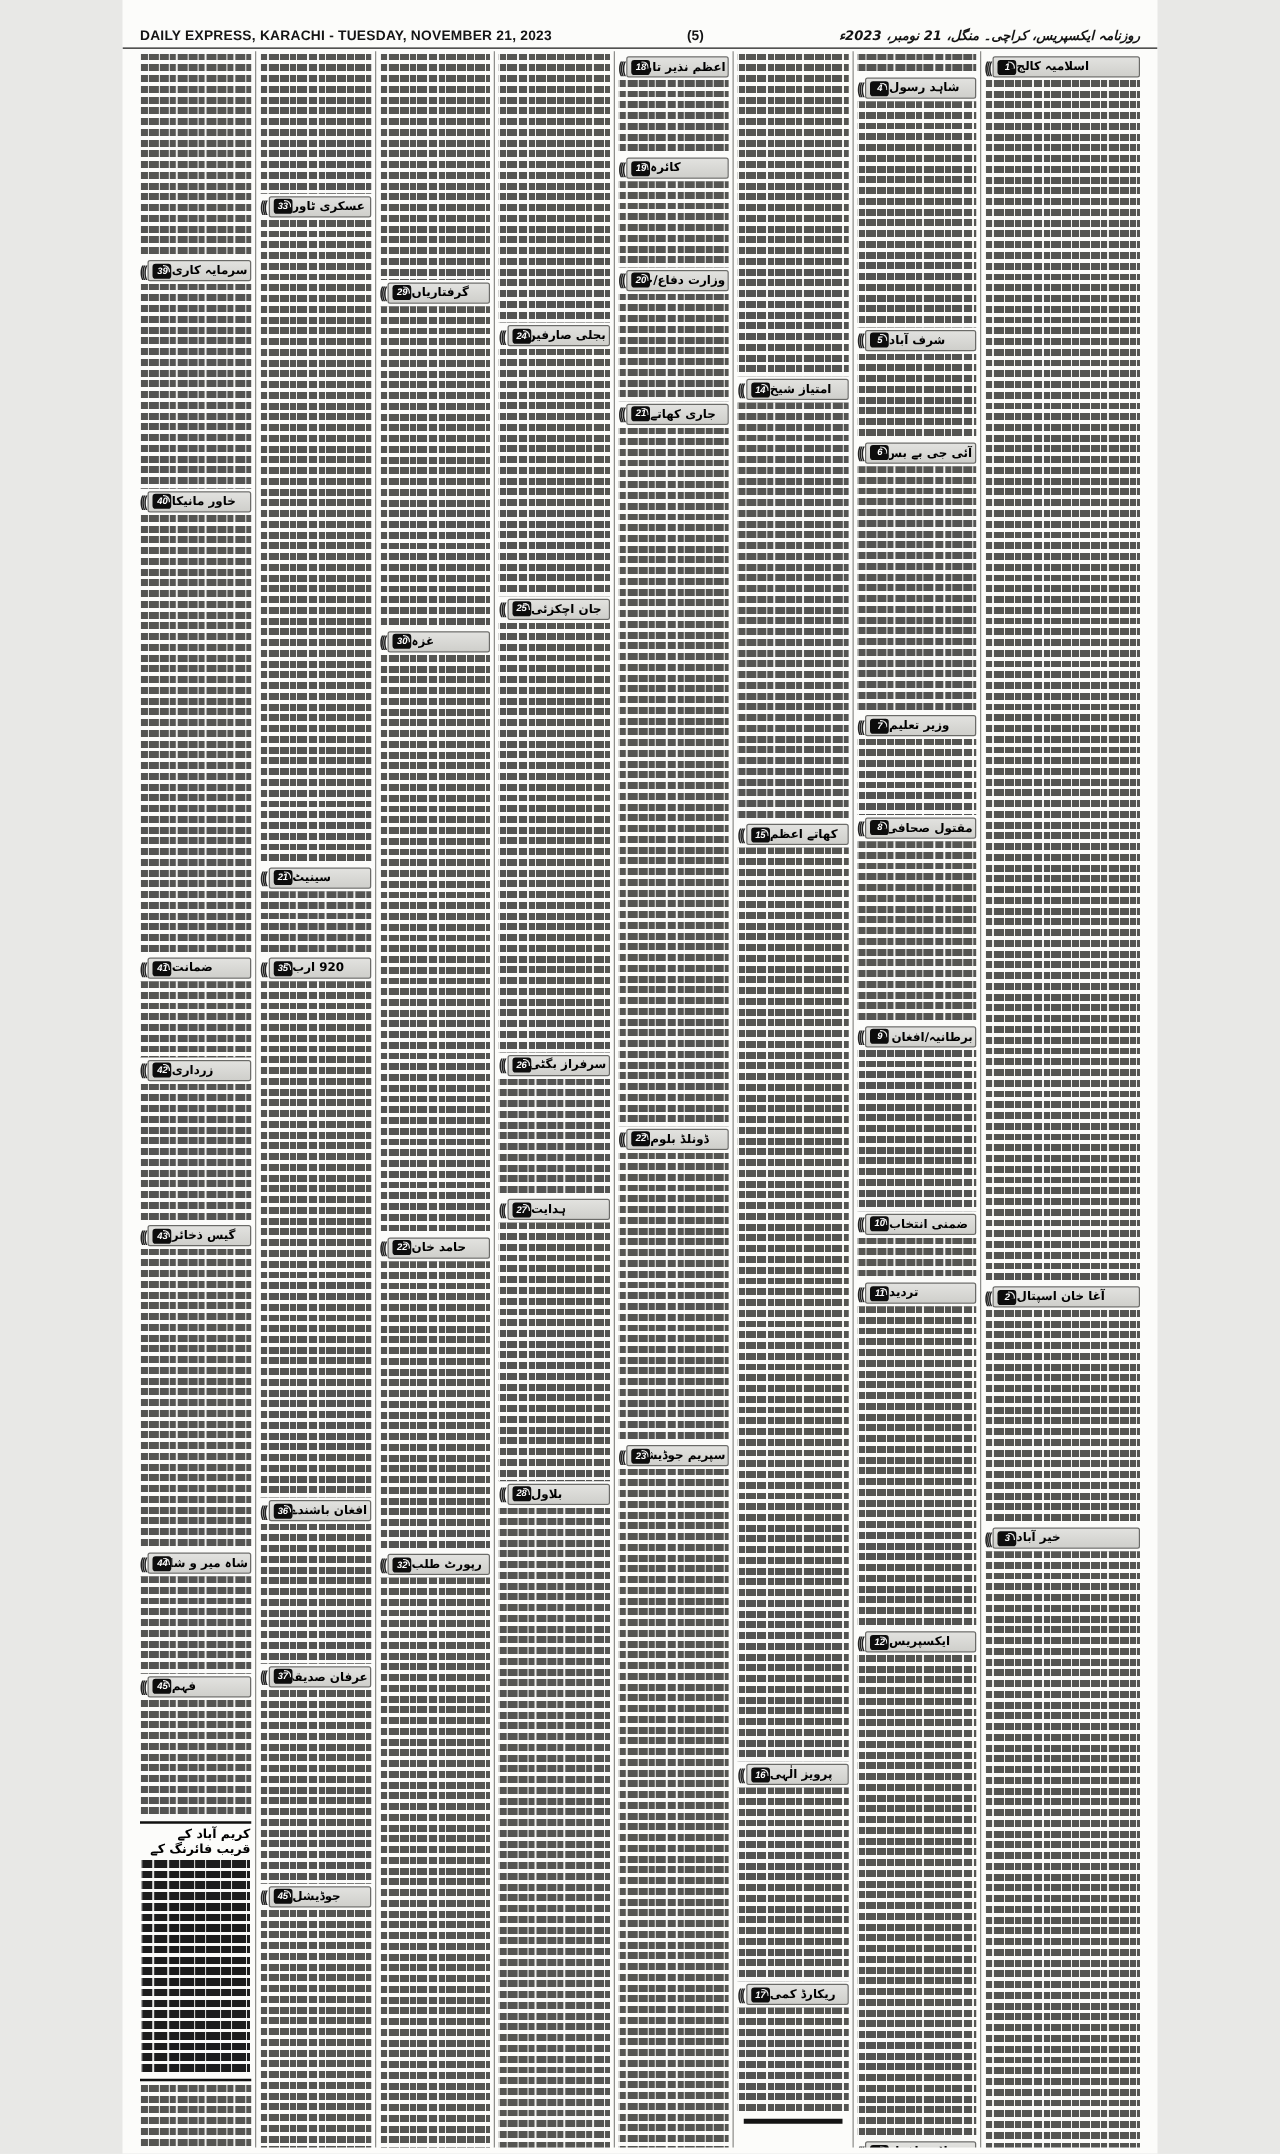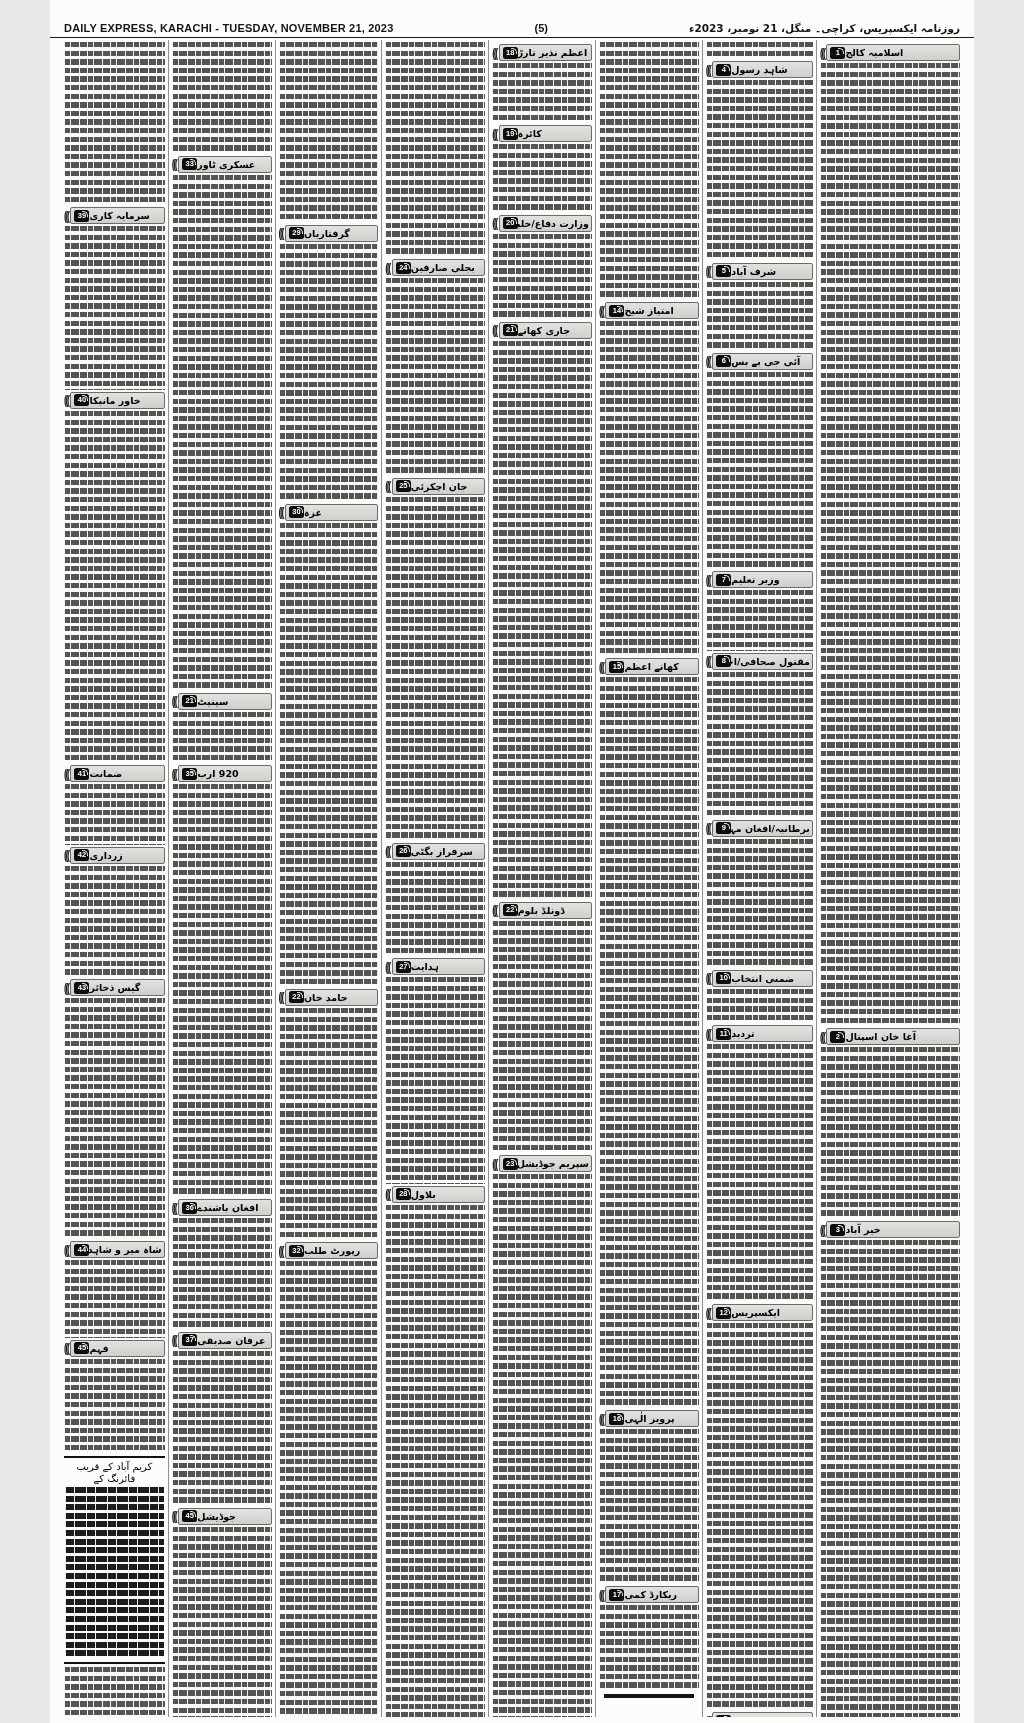--- a/index.html
+++ b/index.html
@@ -1,29 +1,29 @@
 <!DOCTYPE html>
 <html><head>
 <meta charset="utf-8">
 <style>
   html,body{margin:0;padding:0;background:#e8e8e6;}
   .page{
-    position:relative;width:924px;height:1723px;margin:0 auto;
+    position:relative;width:828px;height:1723px;margin:0 auto;
     background:#fcfcfa;overflow:hidden;
     font-family:"Liberation Sans", sans-serif;color:#141414;
   }
   
   .masthead{
     display:flex;justify-content:space-between;align-items:flex-end;
     padding:22px 14px 3px 14px;border-bottom:1.5px solid #1a1a1a;
   }
   .masthead .en{font-size:11px;font-weight:bold;letter-spacing:.2px;}
   .masthead .pg{font-size:11px;font-weight:bold;}
   .masthead .ur{font-size:10.5px;font-weight:bold;direction:rtl;
-    font-family:"DejaVu Sans","Liberation Sans",sans-serif;}
+    font-family:"DejaVu Sans","Liberation Sans",sans-serif;font-style:italic;}
   
   .cols{
     direction:rtl;display:flex;align-items:stretch;
     padding:2px 11px 0 11px;height:1679px;box-sizing:border-box;
   }
   .col{
     box-sizing:border-box;padding:2px 3px 0 3px;overflow:hidden;
     border-left:1px solid #8f8f8c;
   }
   .col:last-child{border-left:none;}
@@ -36,21 +36,21 @@
     padding:0 2px;min-width:0;
   }
   .htxt{
     flex:1;text-align:left;font-size:9.5px;font-weight:bold;color:#000;
     font-family:"DejaVu Sans","Liberation Sans",sans-serif;
     white-space:nowrap;overflow:hidden;line-height:15px;
   }
   .badge{
     position:relative;width:15px;height:12px;background:#0d0d0d;
     border-radius:2.5px;flex:0 0 auto;margin-left:1px;
-    display:flex;align-items:flex-end;justify-content:center;
+    display:flex;align-items:flex-end;justify-content:center;font-style:italic;
   }
   .badge::before{ 
     content:"";position:absolute;right:1px;top:1px;width:5px;height:5px;
     border-top:1.5px solid #fff;border-right:1.5px solid #fff;
     border-top-right-radius:5px;opacity:.9;
   }
   .badge .num{color:#fff;font-size:7.5px;font-weight:bold;line-height:12px;}
   .parens{
     direction:ltr;font-size:9px;font-weight:bold;color:#222;
     letter-spacing:-1.5px;margin:0 2px 0 0;flex:0 0 auto;transform:scaleY(1.4);
@@ -69,21 +69,21 @@
          rgba(252,252,250,.9) 9px 10px, transparent 10px 21px),
       repeating-linear-gradient(180deg, #111 0 6px, #fcfcfa 6px 8.6px);}
   .endrule{height:4px;background:#141414;margin:3px 5px;}
   .blank{background:transparent;}
   
   .brief{
     border-top:2.5px solid #111;border-bottom:2.5px solid #111;
     padding:3px 1px;margin:3px 0;
   }
   .brief .btitle{
-    direction:rtl;text-align:center;font-size:10px;font-weight:normal;color:#000;
+    direction:rtl;text-align:right;font-size:10px;font-weight:bold;color:#000;
     font-family:"DejaVu Sans","Liberation Sans",sans-serif;
     line-height:12px;margin-bottom:2px;
   }
 </style>
 </head>
 <body>
 
 <div class="page">
 
   <div class="masthead">

